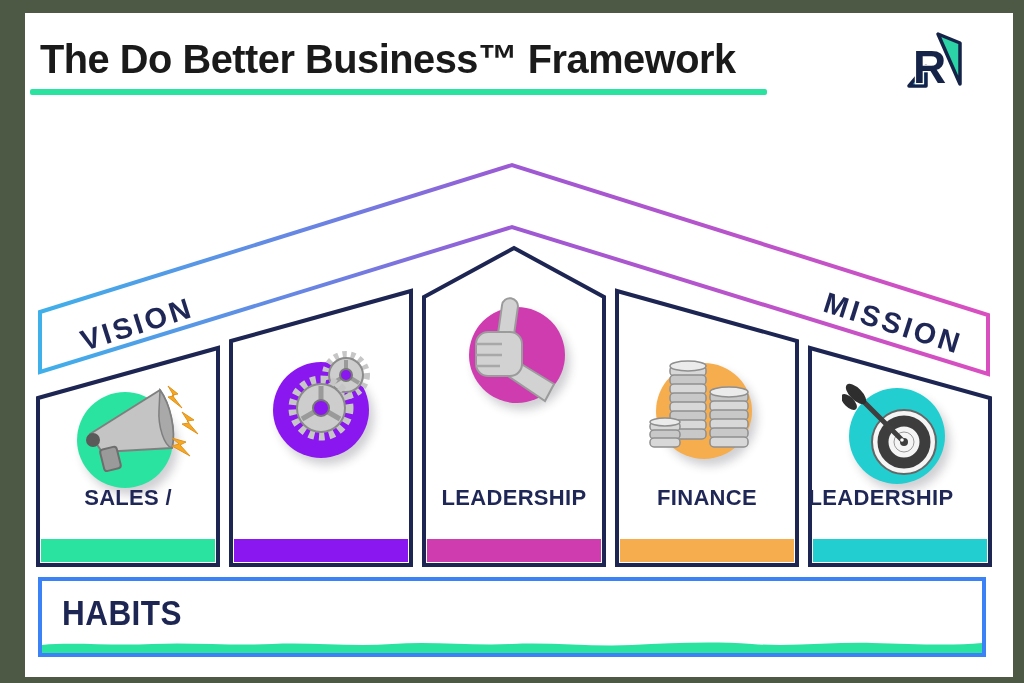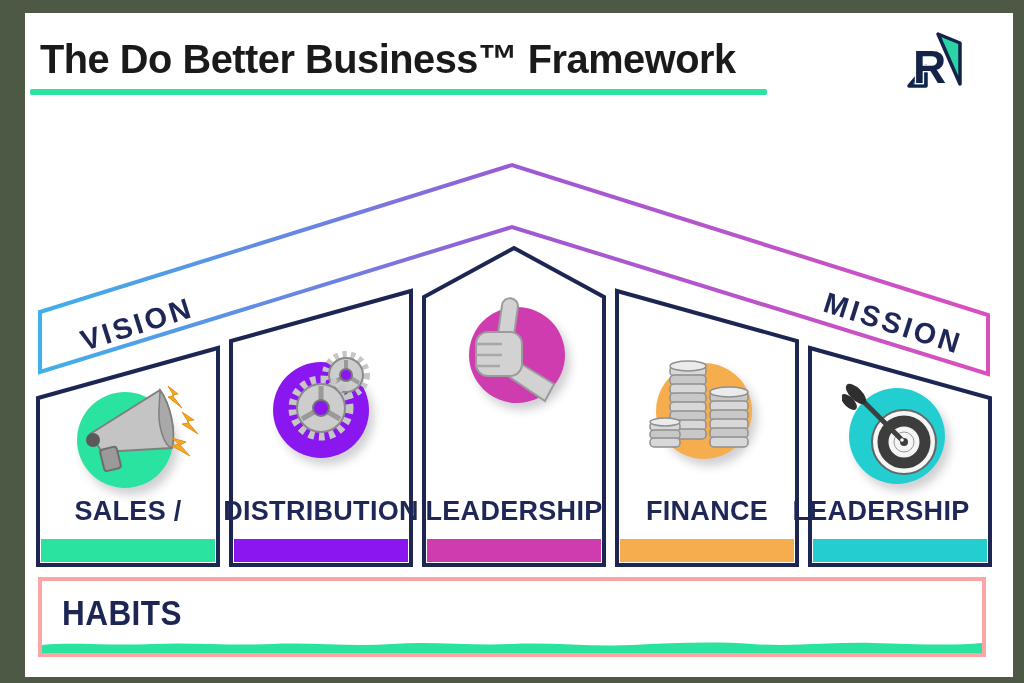--- a/index.html
+++ b/index.html
@@ -12,25 +12,25 @@
   .logo{position:absolute;left:900px;top:28px;}
   .scene{position:absolute;left:0;top:0;}
   .roof-label{position:absolute;font-size:29px;font-weight:bold;color:#1f2756;letter-spacing:3px;
               text-align:center;white-space:nowrap;}
   .vision{left:52px;top:308px;width:170px;transform:rotate(-17.5deg);}
   .mission{left:803px;top:307px;width:180px;transform:rotate(17.5deg);}
   .circle{position:absolute;width:96px;height:96px;border-radius:50%;
           box-shadow:5px 7px 10px rgba(40,40,60,0.22);}
   .icon{position:absolute;}
   .pillar-label{position:absolute;top:486px;height:50px;width:174px;display:flex;flex-direction:column;
-                justify-content:center;align-items:center;font-size:27px;line-height:1.07;
+                justify-content:space-between;align-items:center;font-size:22px;line-height:1.07;
                 font-weight:bold;color:#1f2756;letter-spacing:0.3px;text-align:center;}
   .pillar-bar{position:absolute;top:539px;height:23px;width:174px;}
   .habits-box{position:absolute;left:38px;top:577px;width:948px;height:80px;background:#fff;
-              border:4px solid #fca5a5;box-sizing:border-box;}
+              border:4px solid #3b82f6;box-sizing:border-box;}
   .habits-label{position:absolute;left:20px;top:12px;font-size:35px;font-weight:bold;color:#1d2553;
                 letter-spacing:0.5px;transform:scaleX(0.9);transform-origin:left center;}
   .habits-wave{position:absolute;left:0px;bottom:0px;width:100%;height:18px;display:block;}
 </style>
 </head>
 <body>
 
 <div class="canvas">
   <div class="card"></div>
 
@@ -135,23 +135,20 @@
     <line x1="10" y1="8" x2="60" y2="58" stroke="#3f3f3f" stroke-width="5" stroke-linecap="round"></line>
     <ellipse cx="14" cy="12" rx="13" ry="6" transform="rotate(45 14 12)" fill="#2e2e2e"></ellipse>
     <ellipse cx="7" cy="20" rx="10" ry="5" transform="rotate(45 7 20)" fill="#2e2e2e"></ellipse>
     <circle cx="62" cy="60" r="4" fill="#3d3d3d"></circle>
     <circle cx="60" cy="58" r="1.8" fill="#ffffff"></circle>
   </svg>
 
   <div class="pillar-label" style="left:41px;">
     <span>SALES /</span>
   </div>
-  <div class="pillar-label" style="left:234px;">
-    <span>DISTRIBUTION</span>
-  </div>
   <div class="pillar-label" style="left:427px;">
     <span>LEADERSHIP</span>
   </div>
   <div class="pillar-label" style="left:620px;">
     <span>FINANCE</span>
   </div>
   <div class="pillar-label" style="left:794px;">
     <span>LEADERSHIP</span>
   </div>
 

